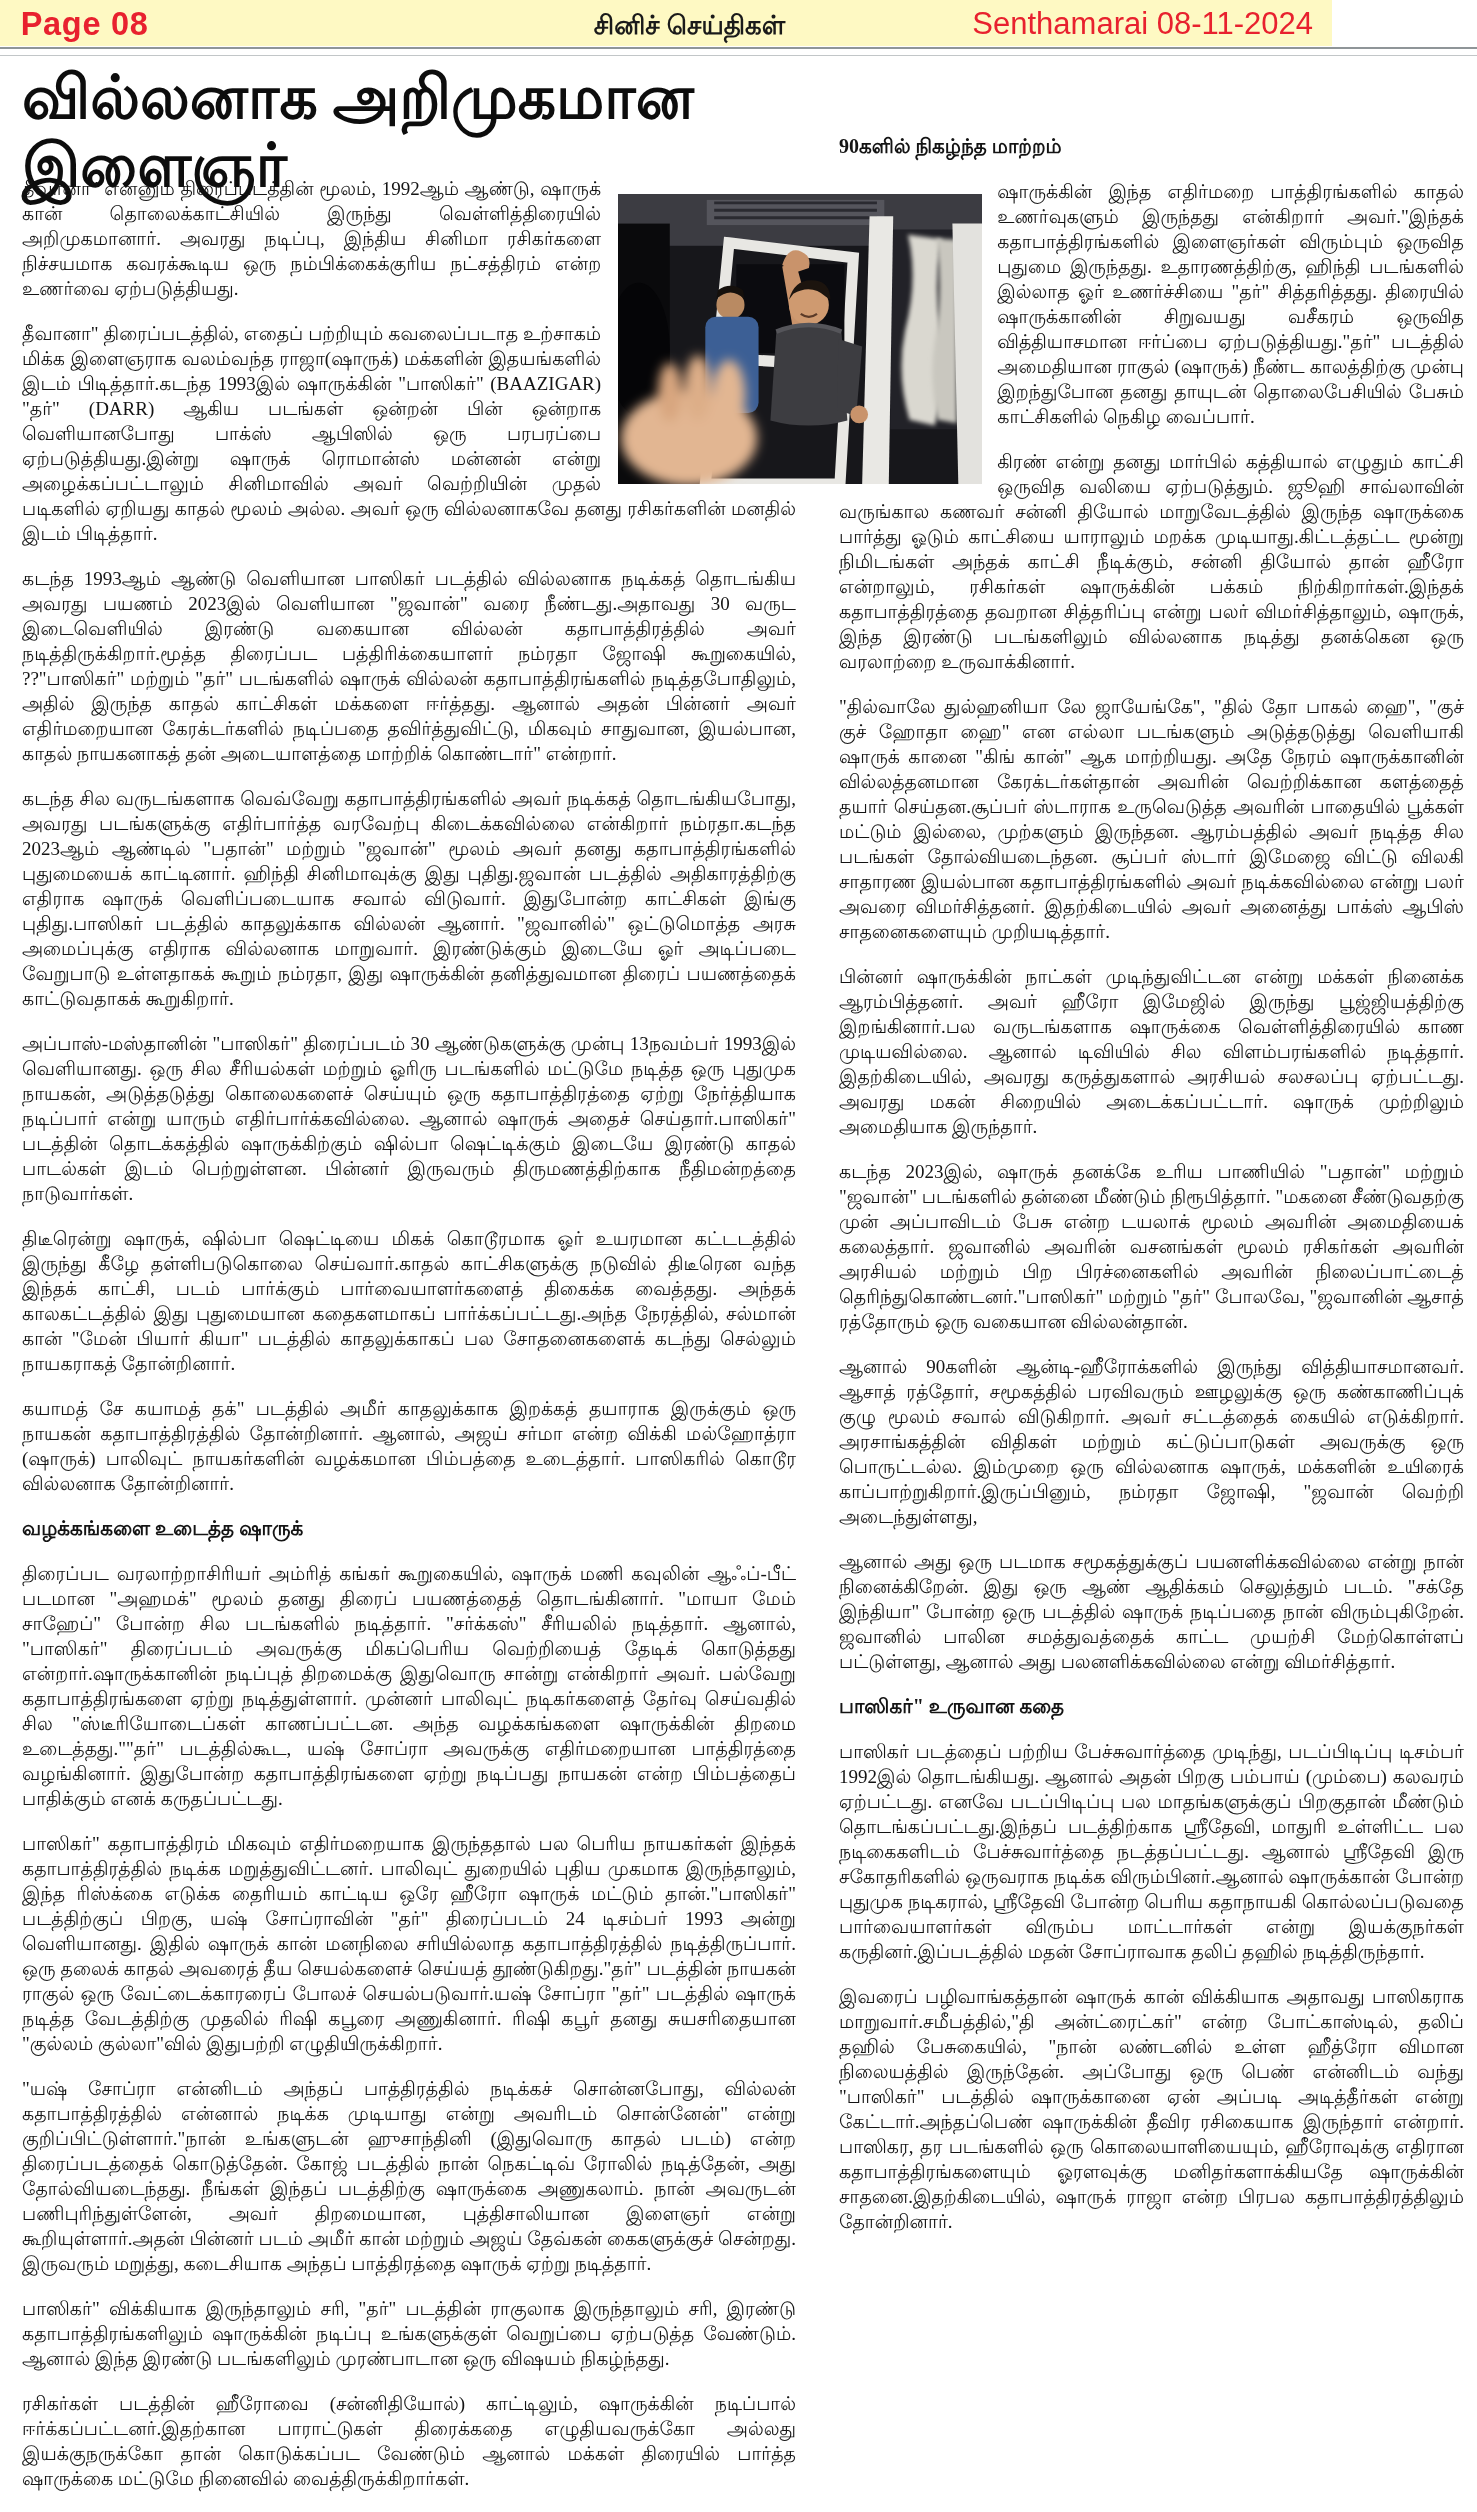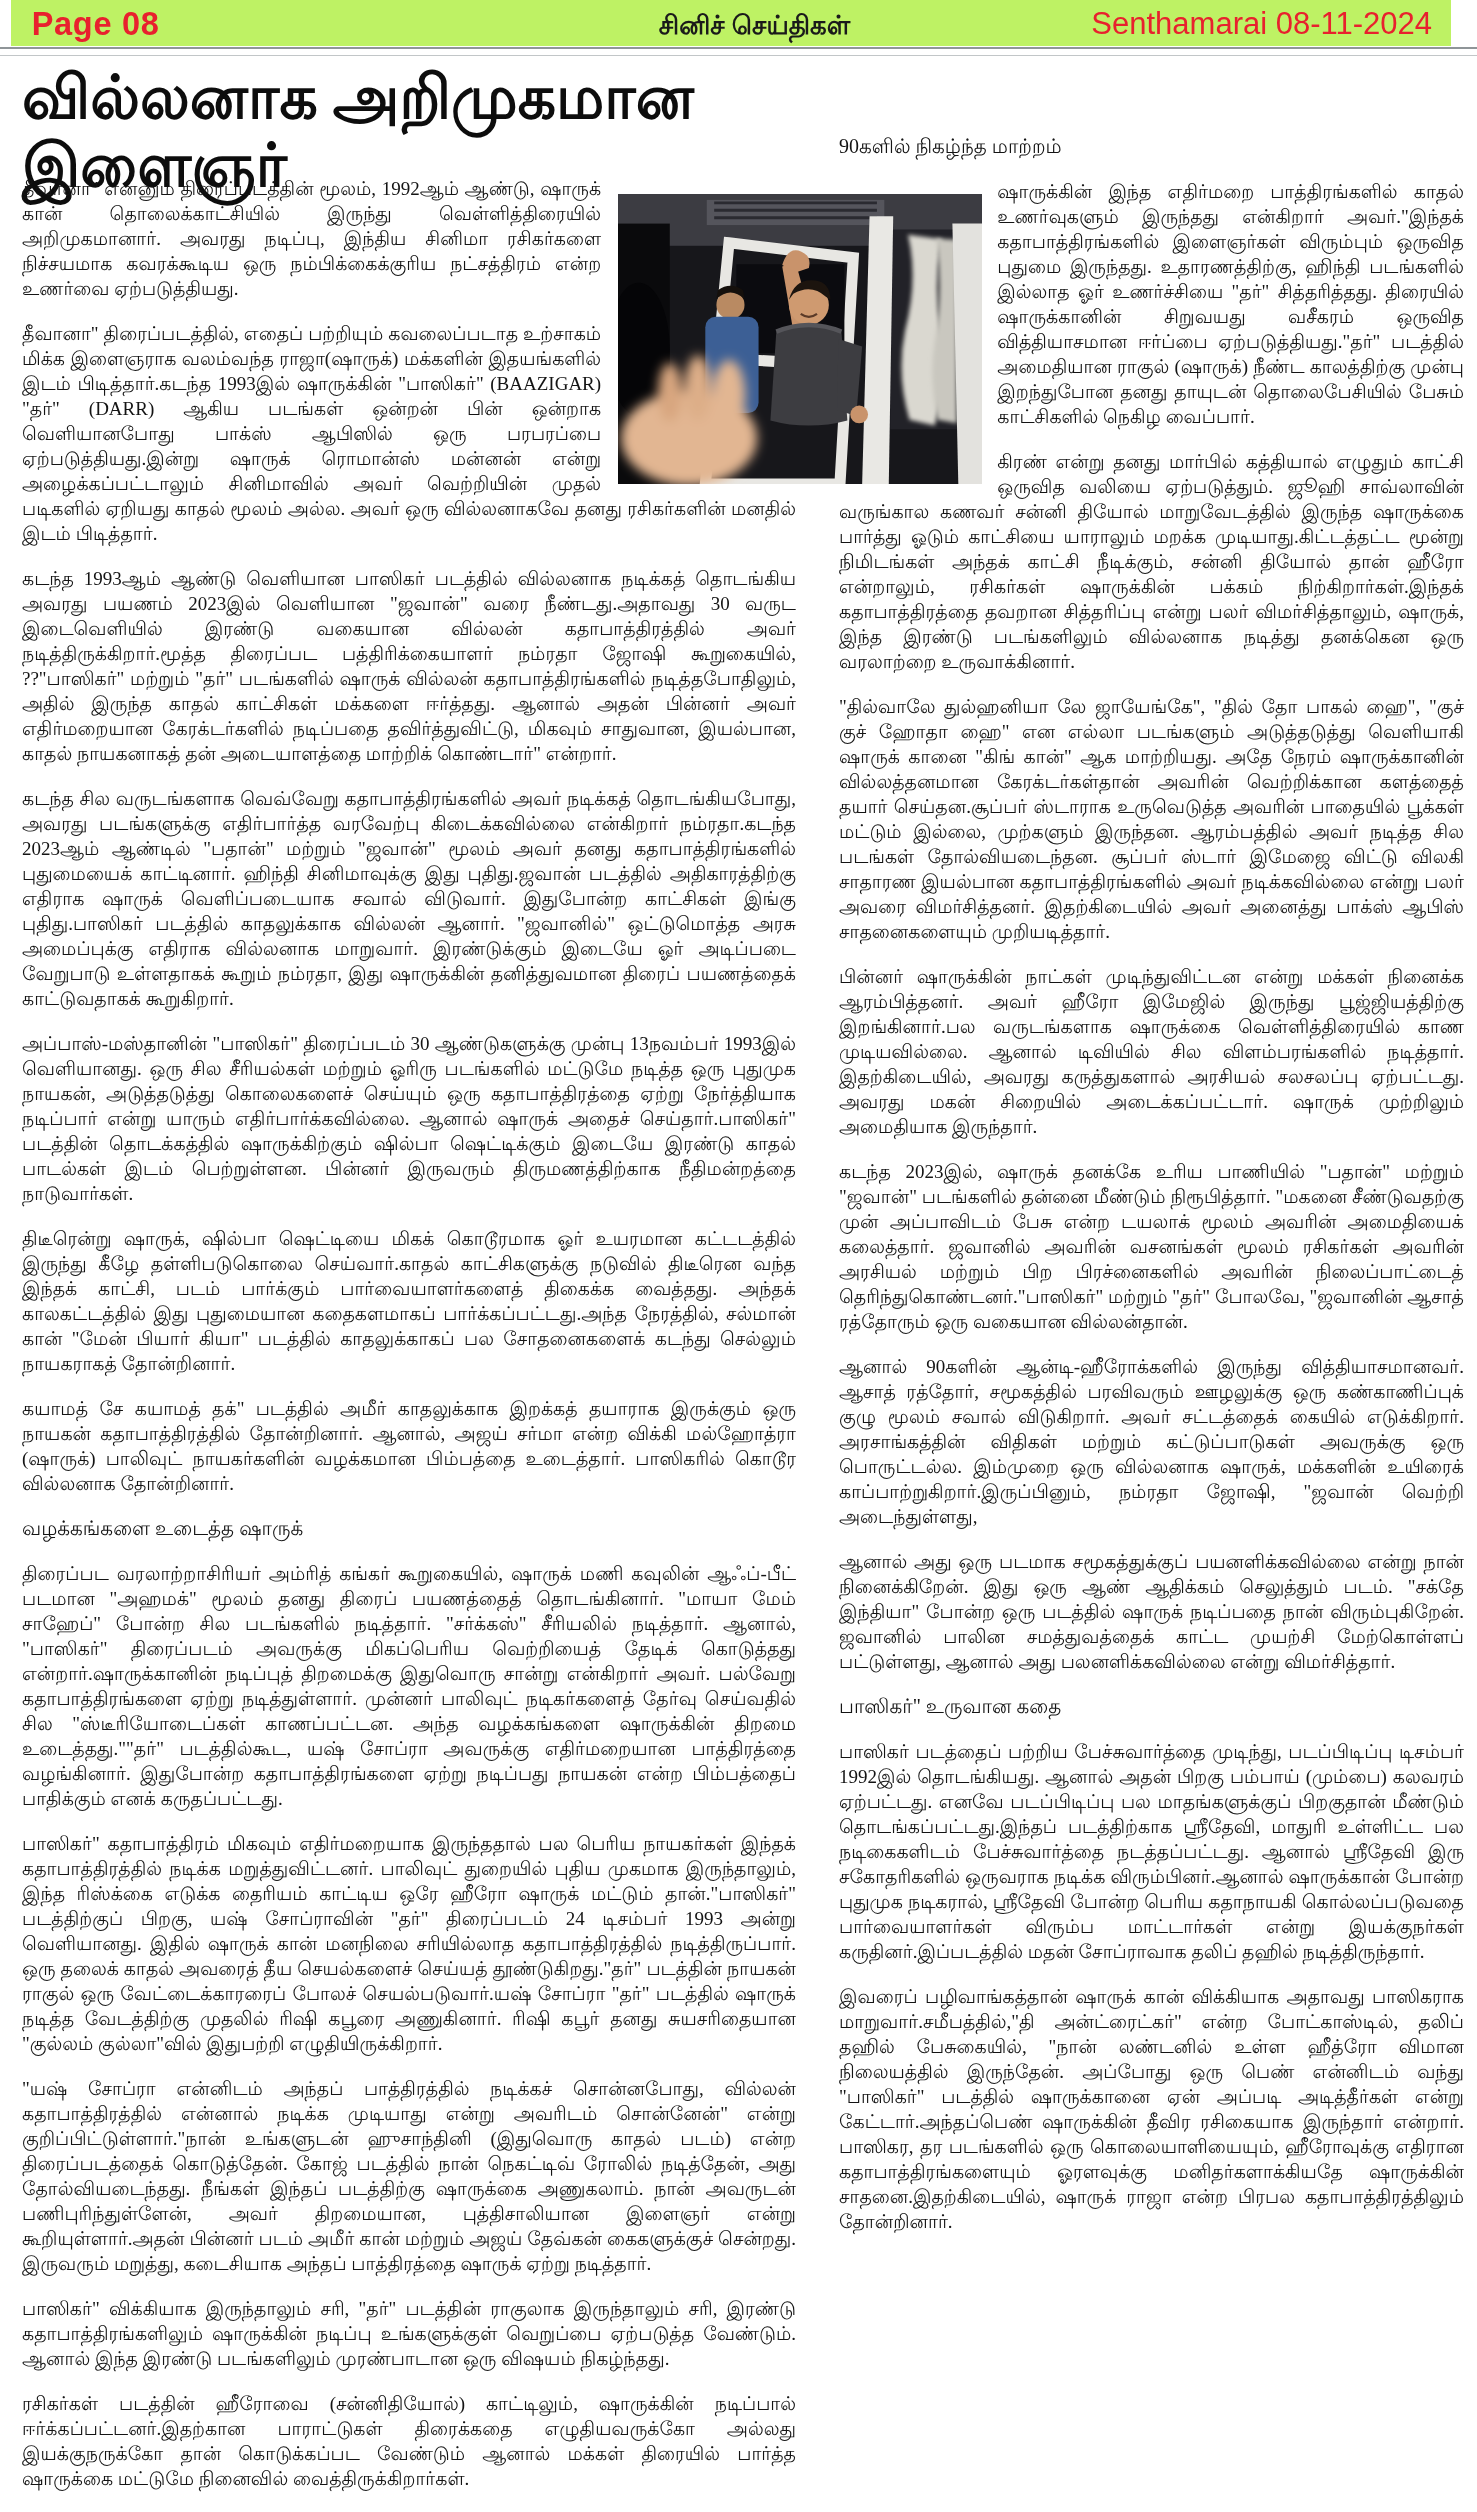--- a/index.html
+++ b/index.html
@@ -2,41 +2,40 @@
 <html style="font-size:11.8px"><head>
 <meta charset="utf-8">
 <style>
   html,body{margin:0;padding:0;}
   body{
     width:1478px;height:2512px;position:relative;background:#ffffff;
     font-family:"Liberation Serif","DejaVu Serif",serif;color:#141414;
     overflow:hidden;
   }
   .header-bar{
-    position:absolute;left:0;top:0;width:1440px;height:46px;
-    background:#bef264;display:flex;align-items:center;
+    position:absolute;left:0;top:0;width:1332px;height:46px;
+    background:#fef9c3;display:flex;align-items:center;
     font-family:"Liberation Sans","DejaVu Sans",sans-serif;
-    margin-left:11px;
   }
   .page-label{position:absolute;left:20.7px;top:5.9px;font-size:32.5px;font-weight:bold;color:#e8212e;letter-spacing:0.7px;}
   .section-title{position:absolute;left:0;right:0;top:10.3px;text-align:center;font-size:26px;font-weight:bold;color:#1a1a1a;padding-left:47px;}
   .masthead{position:absolute;right:19px;top:5.9px;font-size:31px;font-weight:normal;color:#e8212e;}
   .header-rule{position:absolute;left:0;top:47px;width:1478px;height:5.9px;
     border-top:2.2px solid #8f9598;border-bottom:1.5px solid #c2c6c8;background:#ffffff;}
   .headline{
     position:absolute;left:22px;top:65px;width:746px;
     font-size:60px;line-height:1.13;font-weight:bold;color:#0d0d0d;
     font-family:"Liberation Serif","DejaVu Serif",serif;letter-spacing:0px;
   }
   .column{position:absolute;text-align:justify;font-size:19px;line-height:25px;overflow:hidden;}
   #left-col{left:22px;top:176px;width:774px;height:2320px;}
   #right-col{left:839px;top:130px;width:625px;height:2376px;}
   .para{margin:0 0 20px 0;}
   .para.cont{margin-top:0;}
-  .subhead{margin:4.4px 0 20px 0;font-size:20px;font-weight:normal;}
+  .subhead{margin:4.4px 0 20px 0;font-size:20px;font-weight:bold;}
   .notch-right{float:right;width:186px;height:313px;margin:0 0 5.9px 8.9px;}
   .notch-left{float:left;width:148px;height:294px;margin:0 10.3px 5.9px 0;}
   .photo{
     position:absolute;left:618px;top:194px;width:364px;height:290px;background:#141418;overflow:hidden;
   }
   .photo svg{display:block;}
 </style>
 </head>
 <body>
 

